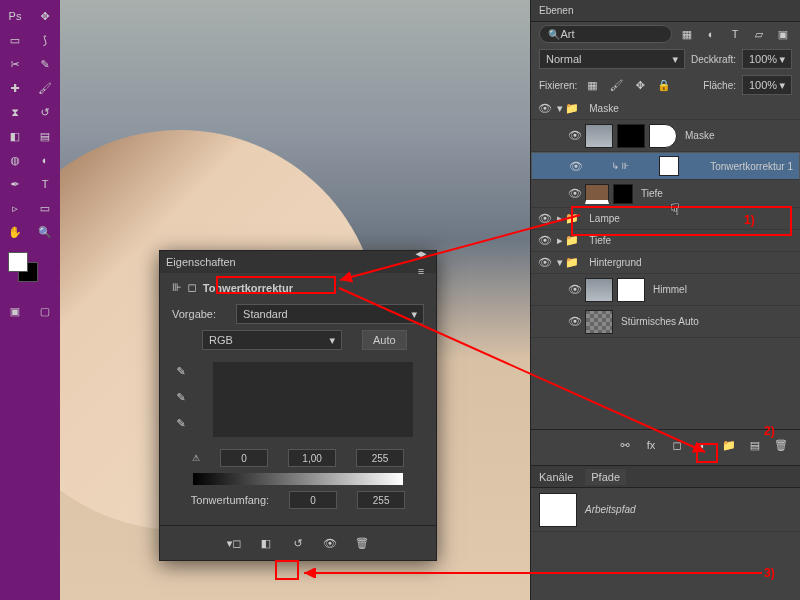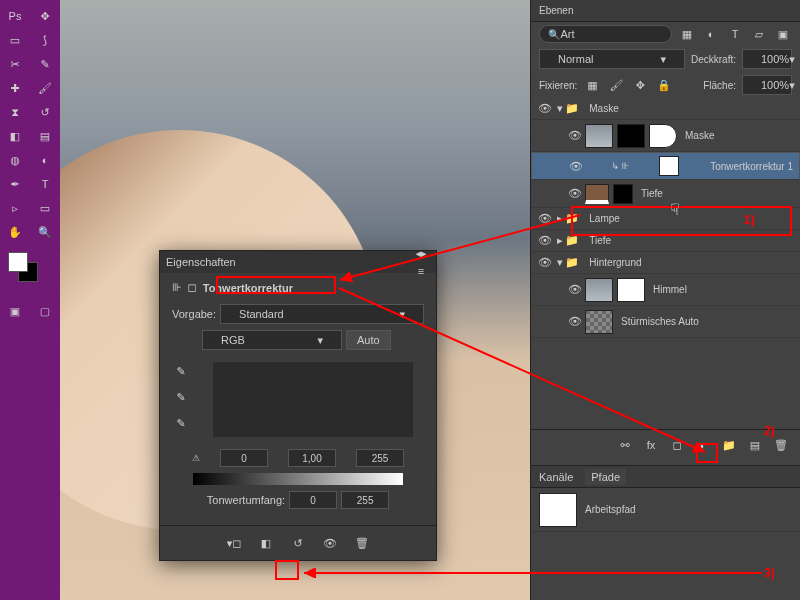--- a/index.html
+++ b/index.html
@@ -9,41 +9,41 @@
 .tool{width:26px;height:22px;display:flex;align-items:center;justify-content:center;cursor:pointer}
 .swatch-fg{width:20px;height:20px;background:#fff;border:1px solid #555;position:relative;z-index:2}
 .swatch-bg{width:20px;height:20px;background:#000;border:1px solid #555;position:relative;top:-10px;left:10px;z-index:1}
 .canvas{position:absolute;left:60px;top:0;width:470px;height:600px;background:linear-gradient(180deg,#a8afad 0%,#8e96a0 22%,#6d7783 40%,#d9c1a6 60%,#e1c9ae 100%);overflow:hidden}
 .canvas::before{content:"";position:absolute;left:-80px;top:130px;width:400px;height:400px;border-radius:50%;background:linear-gradient(135deg,#8a5c3c 0%,#e9cfb4 35%,#f0dbc4 100%)}
 .rpanel{position:absolute;right:0;top:0;width:270px;height:600px;background:#424242;border-left:1px solid #222}
 .phead{height:22px;background:#3b3b3b;display:flex;align-items:center;padding:0 8px;border-bottom:1px solid #222;font-size:10px}
 .prow{display:flex;align-items:center;padding:3px 8px;gap:6px}
 .srch{flex:1;background:#2b2b2b;border:1px solid #555;border-radius:10px;height:18px;padding:0 8px;font-size:10px;display:flex;align-items:center}
 .icon-btn{width:18px;height:18px;display:flex;align-items:center;justify-content:center;cursor:pointer}
-.sel{background:#2b2b2b;border:1px solid #555;height:20px;padding:0 18px;display:flex;align-items:center;justify-content:space-between;cursor:pointer}
+.sel{background:#2b2b2b;border:1px solid #555;height:20px;padding:0 6px;display:flex;align-items:center;justify-content:space-between;cursor:pointer}
 .layer{display:flex;align-items:center;height:32px;padding:0 6px;border-bottom:1px solid #383838}
 .layer.sel{background:#4b6b8f}
 .layer.grp{height:22px}
 .eye{width:16px;text-align:center;cursor:pointer}
 .thumb{width:28px;height:24px;background:#888;border:1px solid #222;margin:0 2px}
 .thumb.mask{background:#fff}
 .thumb.black{background:#000}
 .thumb.brown{background:#7e5a40;border-bottom:4px solid #fff}
 .thumb.sky{background:linear-gradient(#8a929b,#b5bcc3)}
 .lname{margin-left:6px;font-size:10px}
 .fold{cursor:pointer;margin:0 4px}
 .redbox{position:absolute;border:2px solid #ff0000;pointer-events:none}
 .redtxt{position:absolute;color:#ff0000;font-size:12px;font-weight:bold}
 .btmicons{display:flex;justify-content:flex-end;gap:8px;padding:6px 10px;border-top:1px solid #222}
 .prop-panel{position:absolute;left:159px;top:250px;width:278px;background:#3b3b3b;border:1px solid #222;box-shadow:0 4px 20px rgba(0,0,0,.6)}
 .prop-head{height:22px;background:#333;display:flex;align-items:center;justify-content:space-between;padding:0 6px;font-size:10px}
 .prop-body{padding:8px 12px 4px}
 .prop-title{display:flex;align-items:center;gap:6px;margin-bottom:10px}
 .curve{width:200px;height:75px;background:#2b2b2b;margin:6px auto;position:relative}
-.slider-row{display:flex;align-items:center;gap:4px;margin:6px 0}
+.slider-row{display:flex;align-items:center;gap:20px;margin:6px 0}
 .gradient{width:210px;height:12px;background:linear-gradient(90deg,#000,#fff);margin:2px auto}
 .prop-btm{display:flex;justify-content:center;gap:14px;padding:8px 0;border-top:1px solid #222;margin-top:6px}
 svg.arrow{position:absolute;pointer-events:none}
 input{background:#2b2b2b;border:1px solid #555;color:#ccc;width:48px;height:18px;text-align:center;font-size:10px}
 </style>
 </head>
 <body>
 
 <div class="tools">
   <div class="tool-row">
@@ -199,21 +199,21 @@
 
   <div style="position:absolute;bottom:0;width:100%;height:135px;background:#424242;border-top:1px solid #222">
     <div class="phead" style="display:flex;gap:12px">
       <span>Kanäle</span>
       <span style="background:#424242;padding:2px 6px">Pfade</span>
     </div>
     <div class="layer" style="height:44px">
       <div class="thumb mask" style="width:38px;height:34px;position:relative">
           <div style="width:18px;height:22px;background:#fff;margin:6px auto;border-radius:0 10px 10px 0"></div>
         </div>
-      <span class="lname" style="">Arbeitspfad</span>
+      <span class="lname" style="font-style:italic">Arbeitspfad</span>
     </div>
   </div>
 </div>
 
 <div class="prop-panel">
   <div class="prop-head">
     <span>Eigenschaften</span>
     <span>
         <span class="icon-btn">◂▸</span> 
         <span class="icon-btn">≡</span>

